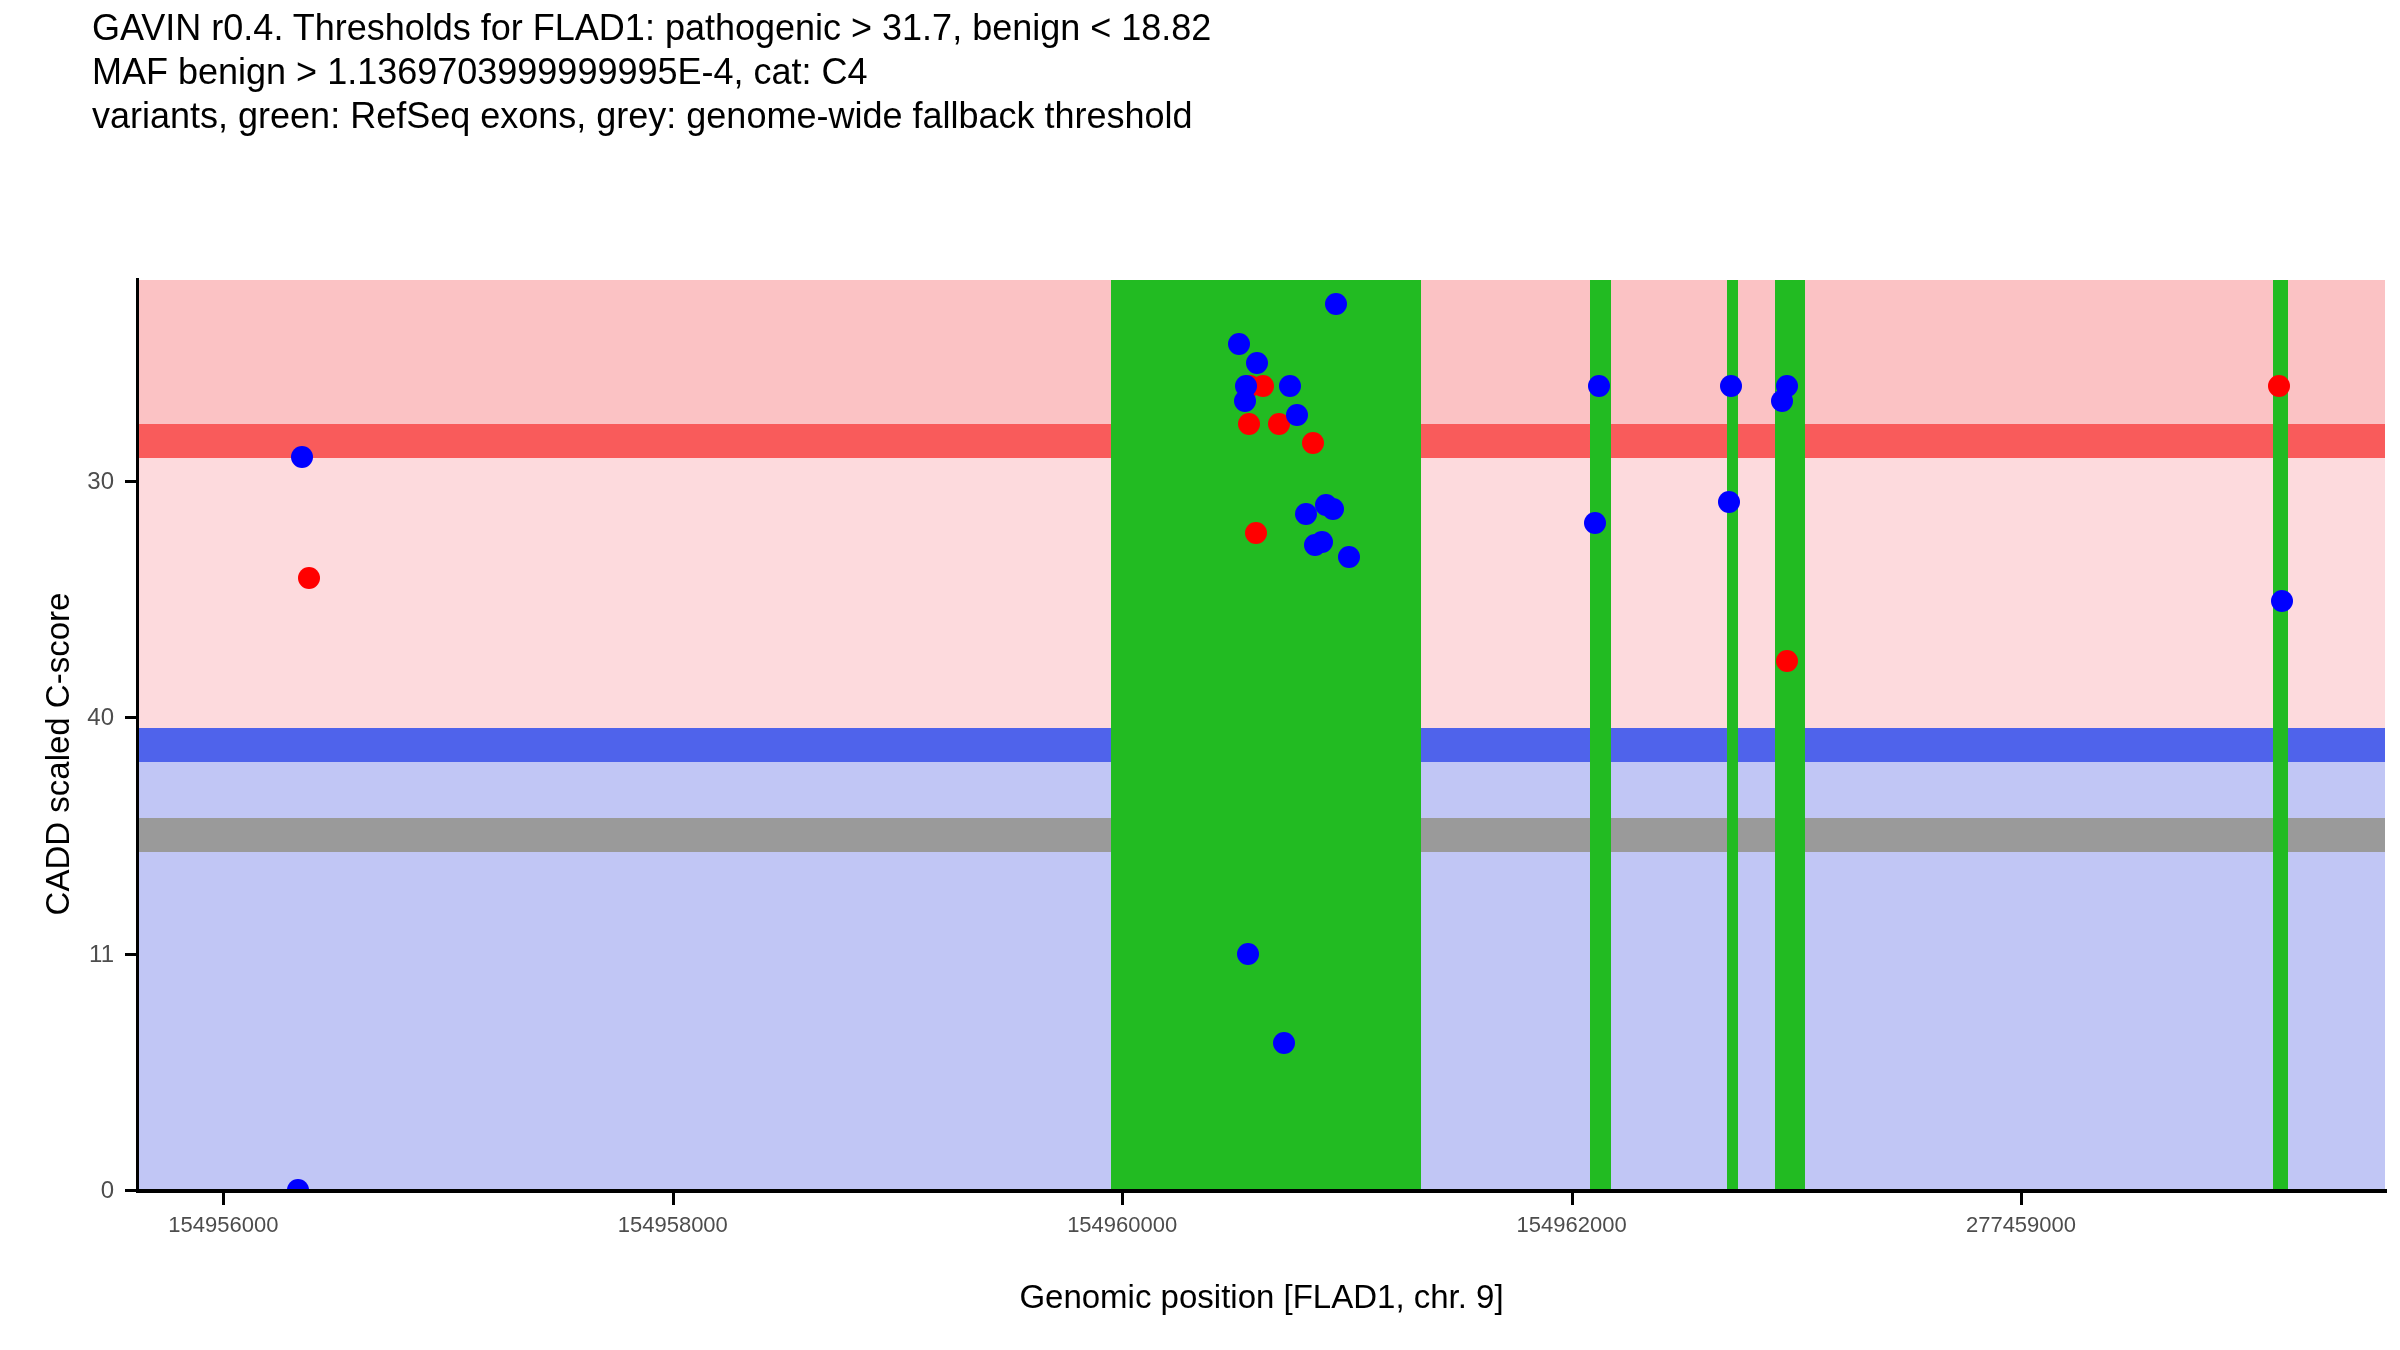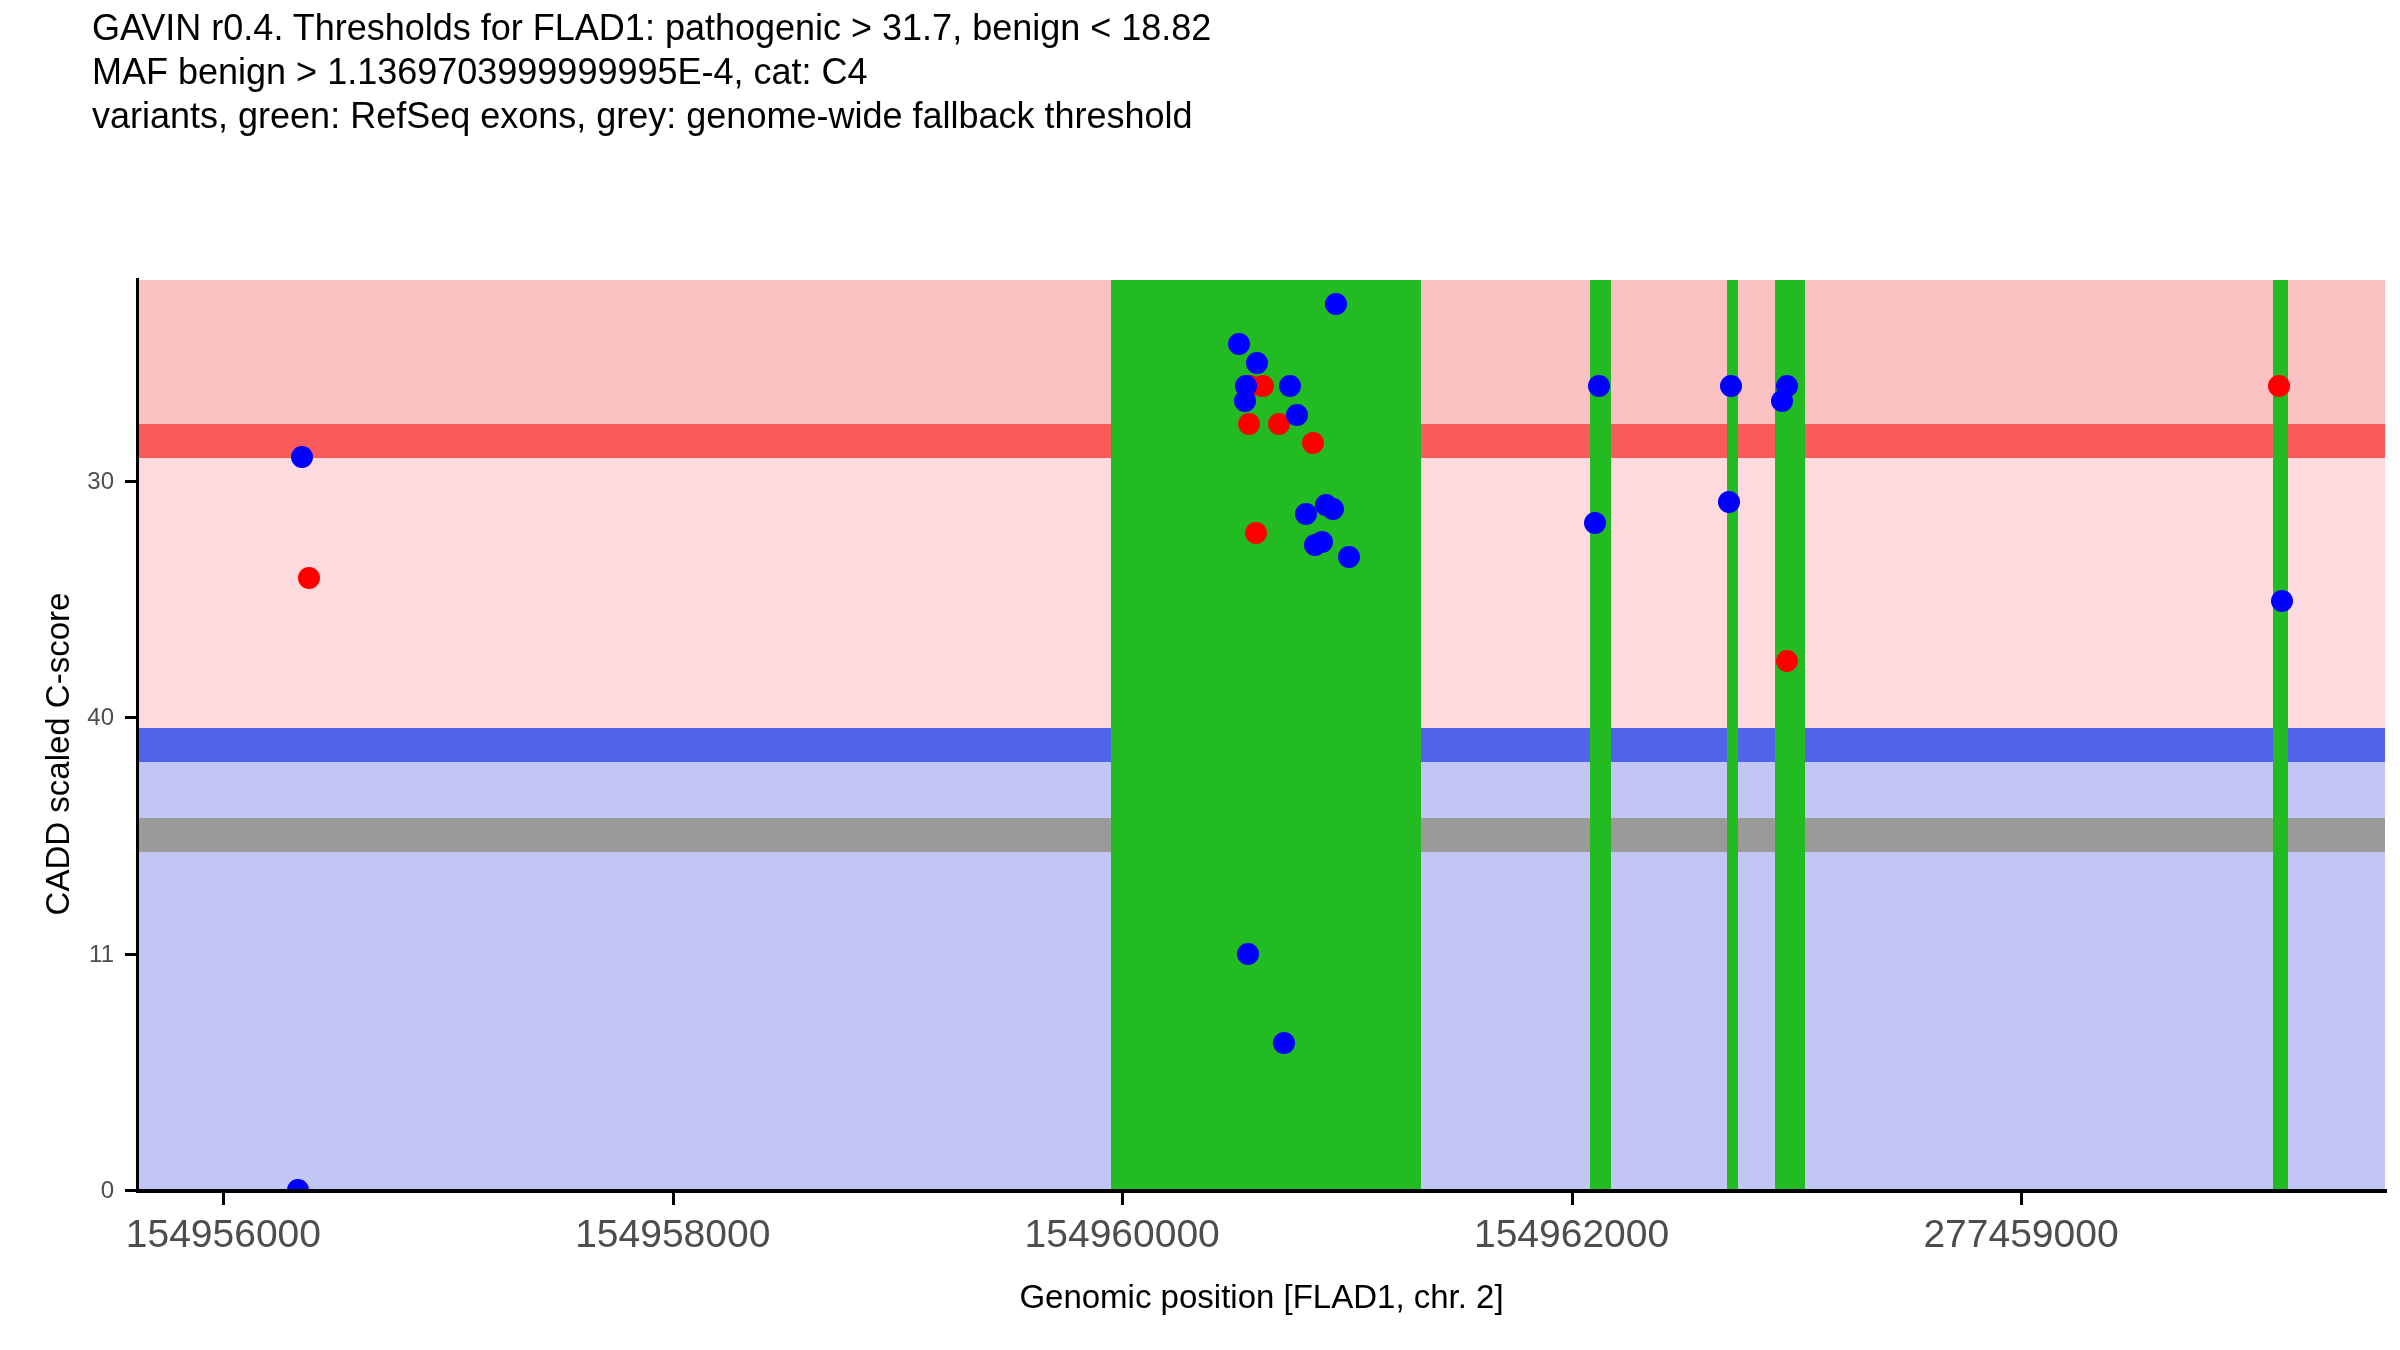--- a/index.html
+++ b/index.html
@@ -20,21 +20,21 @@
   .pt.red{background:#ff0000;}
   .pt.blue{background:#0000ff;}
 
   
   #y-axis-line{position:absolute;left:136px;top:278px;width:3px;height:914px;background:#000;}
   #x-axis-line{position:absolute;left:136px;top:1189px;width:2251px;height:4px;background:#000;}
   .ytick-mark{position:absolute;width:11px;height:3px;background:#000;left:125px;}
   .ytick-label{position:absolute;right:2286px;text-align:right;font-size:24px;color:#4d4d4d;
                 transform:translateY(-50%);white-space:nowrap;}
   .xtick-mark{position:absolute;top:1193px;width:3px;height:12px;background:#000;}
-  .xtick-label{position:absolute;top:1212px;font-size:39px;color:#4d4d4d;
+  .xtick-label{position:absolute;top:1212px;font-size:22px;color:#4d4d4d;
                 transform:translateX(-50%);white-space:nowrap;}
 
   #y-axis-title{position:absolute;left:-292px;top:735px;width:700px;text-align:center;
                 font-size:33px;color:#000;transform:rotate(-90deg);}
   #x-axis-title{position:absolute;left:0;top:1278px;width:2400px;text-align:center;
                 font-size:33px;color:#000;}
   #x-axis-title{left:138px;width:2247px;}
 </style>
 </head>
 <body>
@@ -112,15 +112,15 @@
       <div class="xtick-label" style="left: 672.786px;">154958000</div>
       <div class="xtick-mark" style="left: 1121.19px;"></div>
       <div class="xtick-label" style="left: 1122.19px;">154960000</div>
       <div class="xtick-mark" style="left: 1570.59px;"></div>
       <div class="xtick-label" style="left: 1571.59px;">154962000</div>
       <div class="xtick-mark" style="left: 2019.99px;"></div>
       <div class="xtick-label" style="left: 2020.99px;">277459000</div>
     </div>
 
   <div id="y-axis-title">CADD scaled C-score</div>
-  <div id="x-axis-title">Genomic position [FLAD1, chr. 2]</div>
+  <div id="x-axis-title">Genomic position [FLAD1, chr. 9]</div>
 
 </div>
 
 </body></html>

